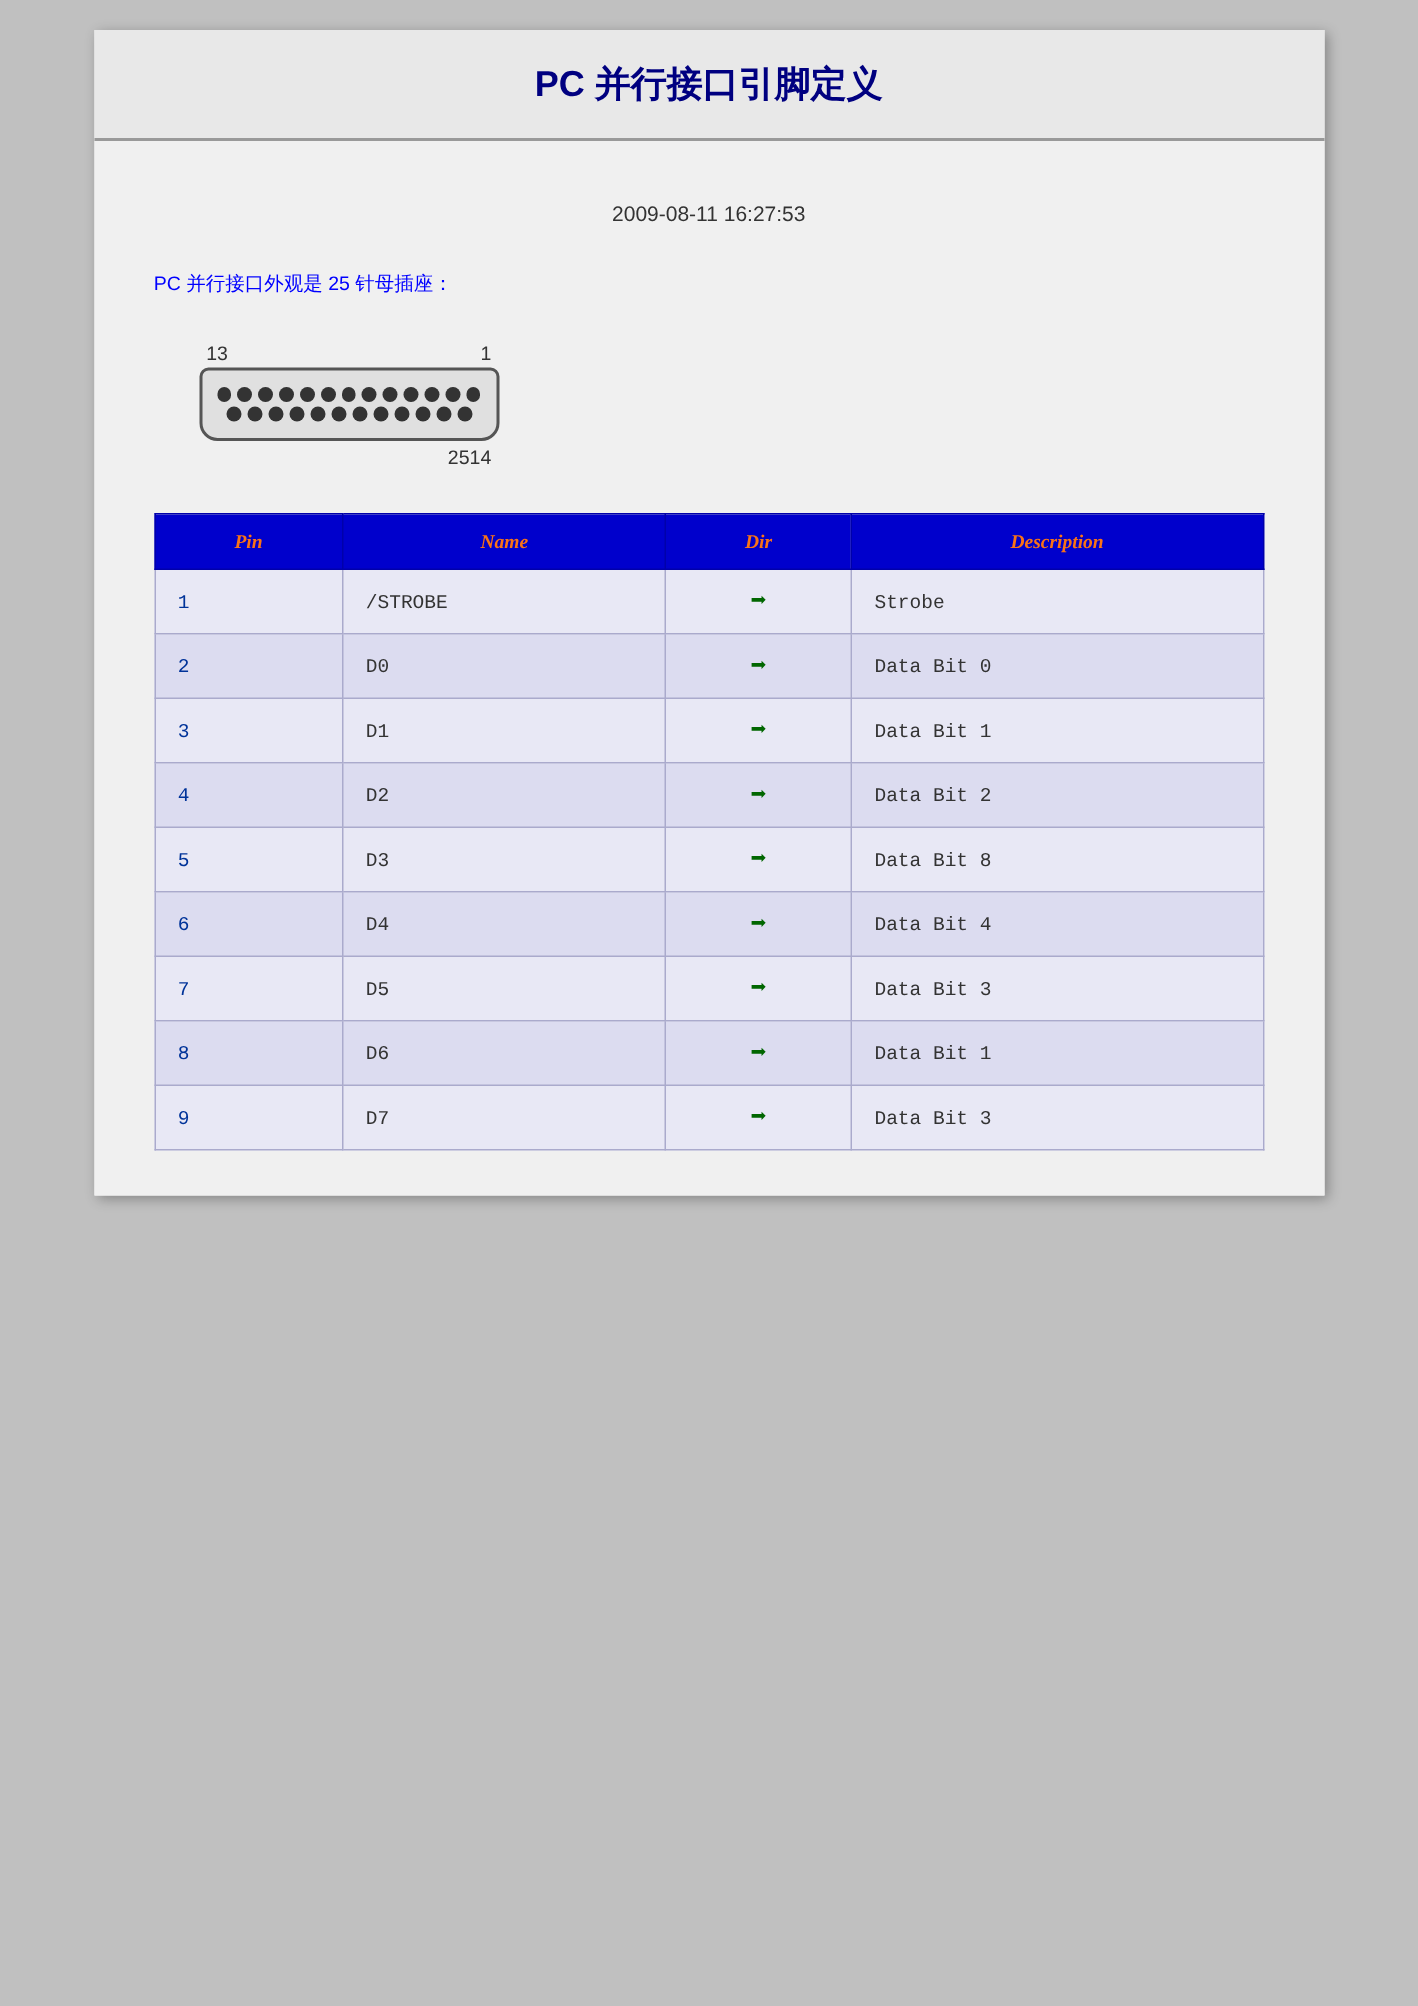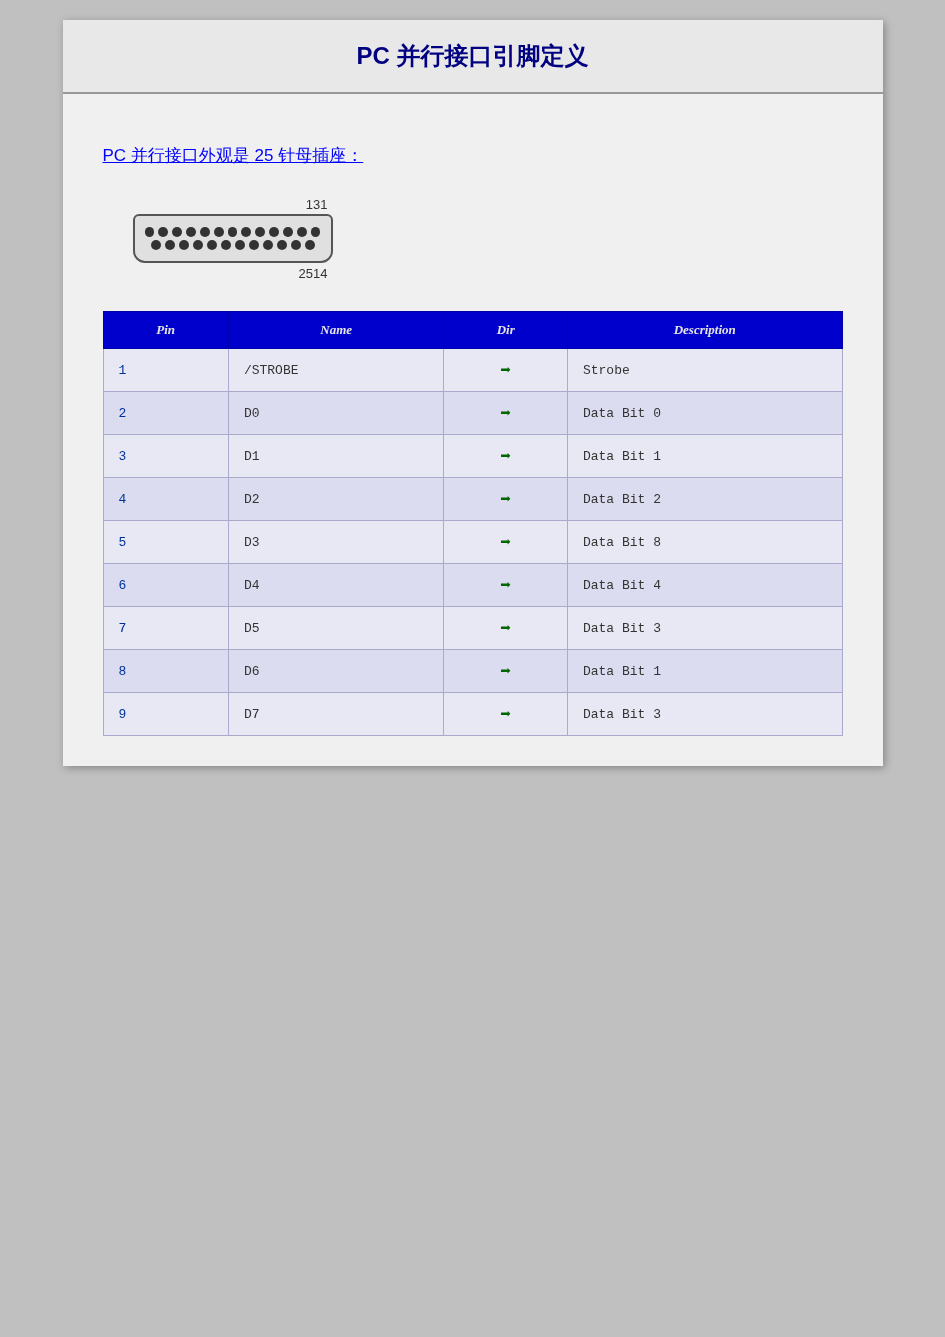--- a/index.html
+++ b/index.html
@@ -36,32 +36,31 @@
     }
     .timestamp {
       text-align: center;
       color: #333;
       font-size: 14px;
       margin-bottom: 30px;
       padding-top: 10px;
     }
     .section-title {
       color: #0000ff;
-      font-size: 17px;
+      font-size: 13px;
       margin-bottom: 20px;
       margin-top: 20px;
-      text-decoration: underline;
     }
     .connector-diagram {
       margin: 10px 0 20px 30px;
       display: inline-block;
     }
     .connector-labels-top {
       display: flex;
-      justify-content: flex-end;
+      justify-content: space-between;
       font-size: 13px;
       color: #333;
       padding: 0 5px;
       margin-bottom: 2px;
       width: 200px;
     }
     .connector-body {
       width: 200px;
       border: 2px solid #555;
       border-radius: 6px 6px 12px 12px;
@@ -102,21 +101,21 @@
     }
     table {
       width: 100%;
       border-collapse: collapse;
       font-size: 13px;
     }
     thead tr {
       background-color: #0000cc;
     }
     thead th {
-      color: #e5e5e5;
+      color: #f97316;
       font-weight: bold;
       padding: 10px 15px;
       text-align: center;
       border: 1px solid #0000aa;
       font-style: italic;
       font-family: 'Times New Roman', serif;
       margin-left: 22px;
     }
     tbody tr {
       background-color: #e8e8f5;
@@ -149,20 +148,21 @@
     }
   </style>
 </head>
 <body>
 
 <div class="page-container">
   <div class="page-title-bar">
     <h1 class="page-title">PC 并行接口引脚定义</h1>
   </div>
   <div class="content-area">
+    <div class="timestamp">2009-08-11 16:27:53</div>
 
     <div class="section-title">PC 并行接口外观是 25 针母插座：</div>
 
     <div class="connector-diagram">
       <div class="connector-labels-top">
         <span>13</span>
         <span>1</span>
       </div>
       <div class="connector-body">
         <div class="connector-row">

